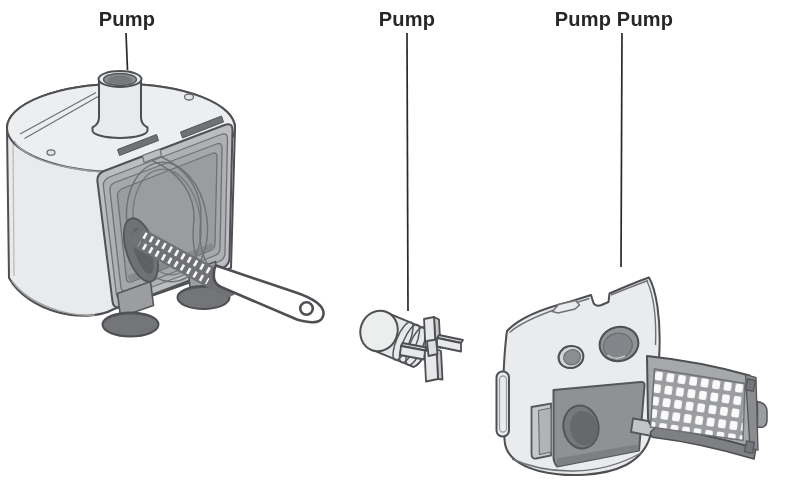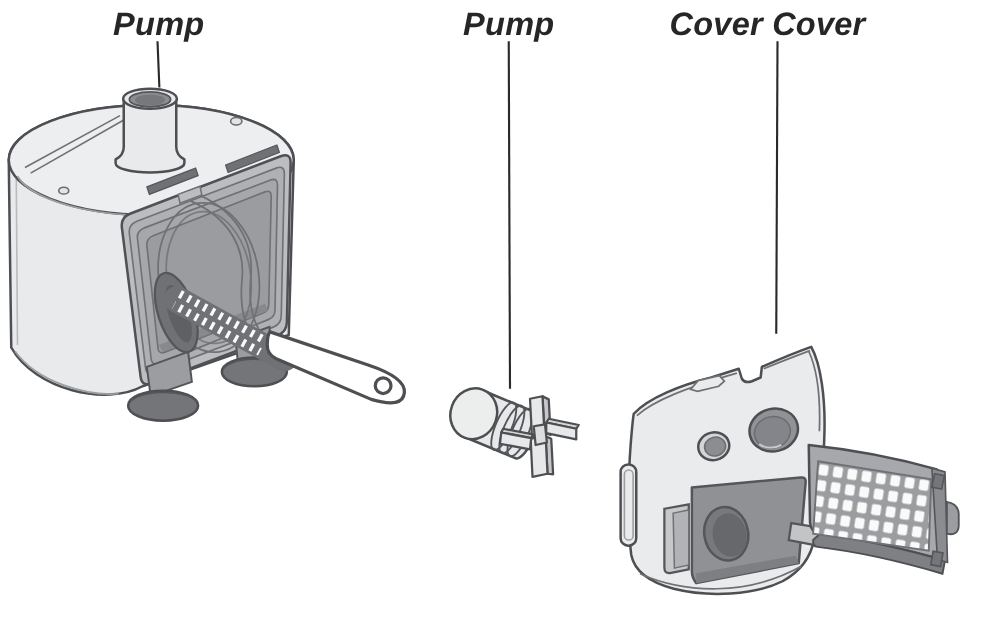--- a/index.html
+++ b/index.html
@@ -1,31 +1,31 @@
 <!DOCTYPE html>
 <html><head>
 <meta charset="utf-8">
 <style>
   html,body{margin:0;padding:0;background:#ffffff;}
   .canvas{position:relative;width:792px;height:499px;background:#ffffff;overflow:hidden;
           font-family:"Liberation Sans", sans-serif;}
-  .part-label{position:absolute;transform:translateX(-50%);font-weight:700;font-size:26px;
-              line-height:22px;color:#262627;letter-spacing:.2px;white-space:nowrap;font-style:italic;}
+  .part-label{position:absolute;transform:translateX(-50%);font-weight:700;font-size:20px;
+              line-height:22px;color:#262627;letter-spacing:.2px;white-space:nowrap;}
   svg{position:absolute;left:0;top:0;}
   .ol{stroke:#4d4f52;stroke-width:2;stroke-linejoin:round;}
   .thin{stroke:#6f7174;stroke-width:1.4;fill:none;}
 </style>
 </head>
 <body>
 
 <div class="canvas">
 
   <div class="part-label" style="left:127px;top:8px">Pump</div>
   <div class="part-label" style="left:407px;top:8px">Pump</div>
-  <div class="part-label" style="left:614px;top:8px">Cover Cover</div>
+  <div class="part-label" style="left:614px;top:8px">Pump Pump</div>
 
   <svg width="792" height="499" viewBox="0 0 792 499">
     <defs>
       <pattern id="grate" x="654" y="369" width="11.6" height="12.6" patternUnits="userSpaceOnUse" patternTransform="rotate(8.5 654 369)">
         <rect width="11.6" height="12.6" fill="#9b9da0"></rect>
         <rect x="2" y="2" width="7.6" height="8.6" rx="1.6" fill="#fafafa"></rect>
       </pattern>
     </defs>
 
     <g>

